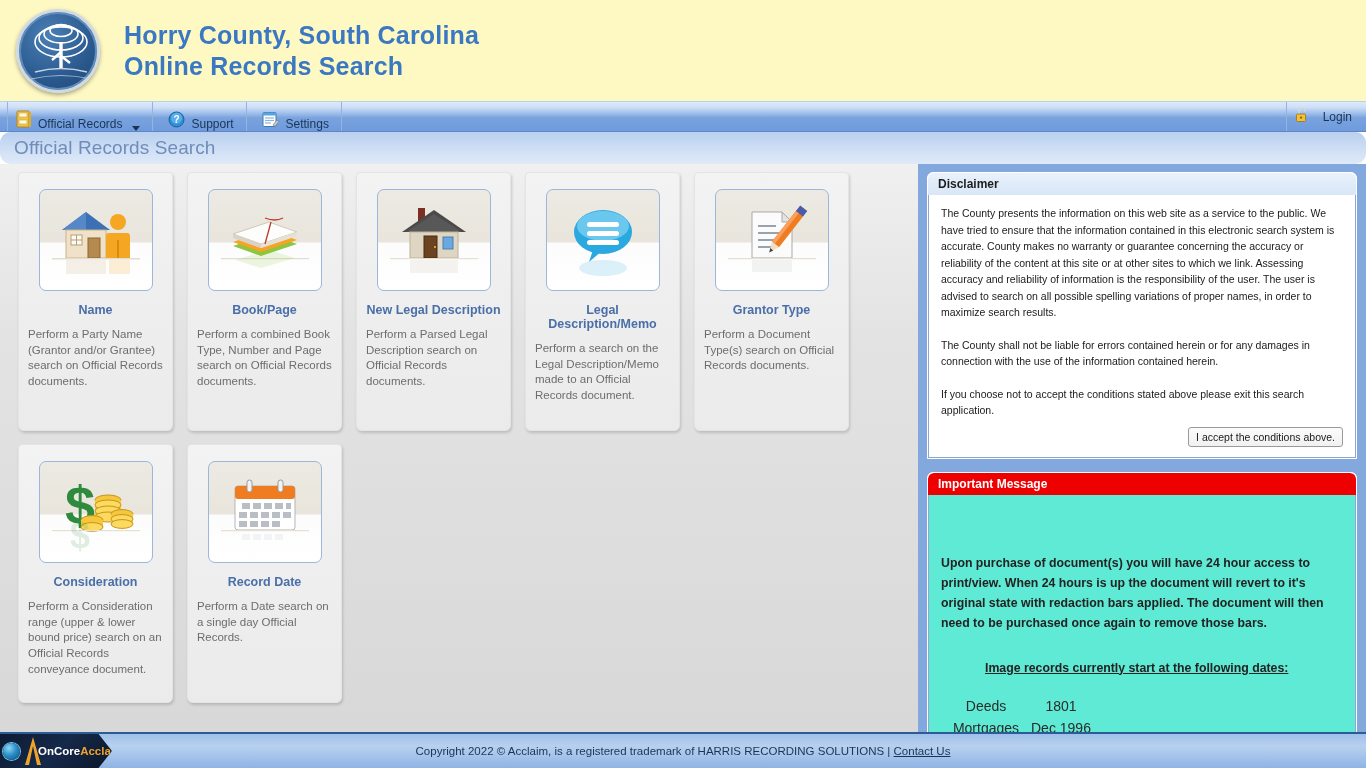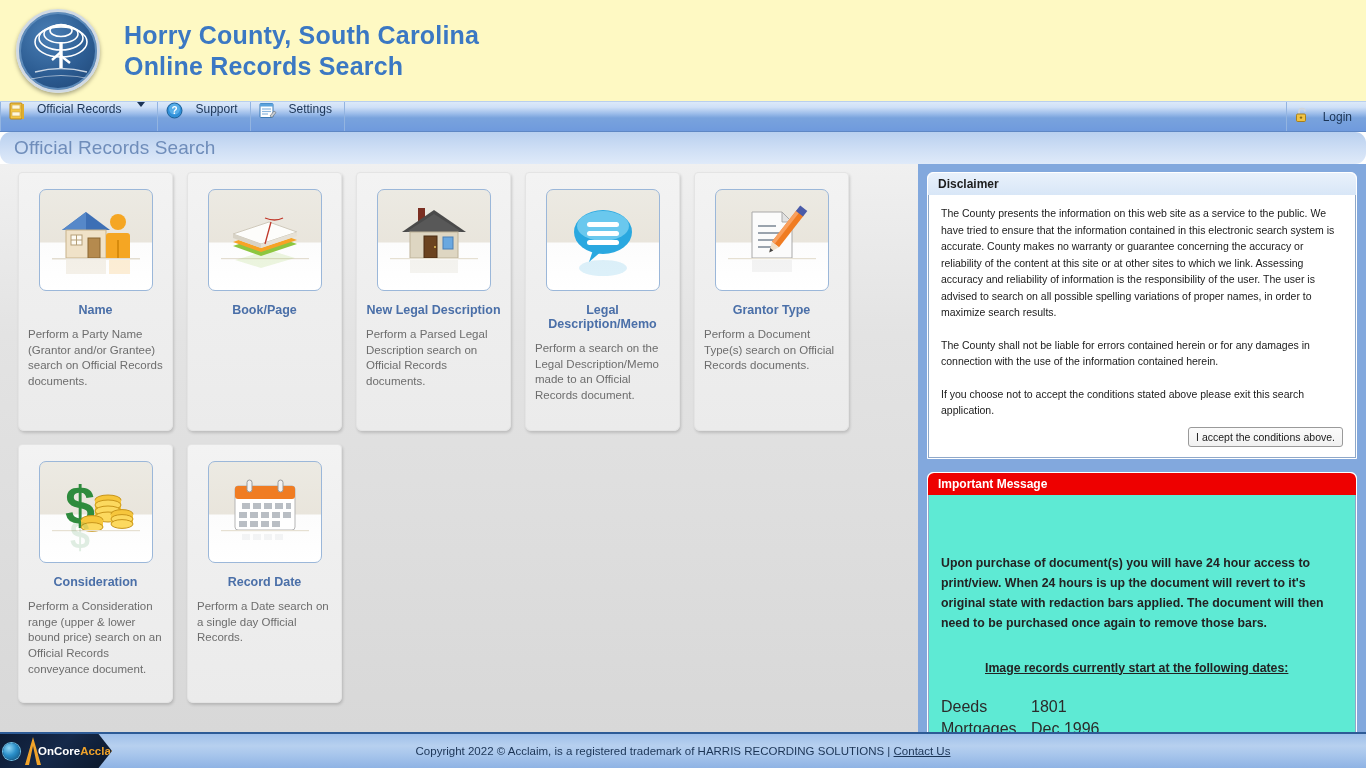--- a/index.html
+++ b/index.html
@@ -47,28 +47,29 @@
     height: 31px;
     background: linear-gradient(to bottom, #dce9f9 0%, #cfe0f7 18%, #9dbdea 40%, #79a3dd 55%, #6f9add 100%);
     border-top: 1px solid #b9cfee;
     border-bottom: 1px solid #5e87c4;
     display: flex;
     align-items: stretch;
     position: relative;
   }
   .nav-item {
     display: flex;
-    align-items: flex-start;
-    gap: 12px;
+    align-items: flex-end;
+    gap: 6px;
     padding: 0 12px 0 8px;
     border-right: 1px solid #93b4e0;
     font-size: 12px;
     color: #1b3455;
     cursor: pointer;
     position: relative;
+    margin-left: 7px;
   }
   .nav-item:first-child { border-left: 1px solid #93b4e0; }
   .nav-item .caret {
     width: 0; height: 0;
     border-left: 4px solid transparent;
     border-right: 4px solid transparent;
     border-top: 5px solid #1b3455;
     margin-left: 4px;
   }
   .nav-spacer { flex: 1; border-right: 1px solid #93b4e0; }
@@ -219,23 +220,24 @@
     font-size: 12.3px;
     font-weight: bold;
     color: #232323;
     text-decoration: underline;
     margin-top: 28px;
     display: block;
     padding-left: 44px;
   }
   .dates-table {
     margin-top: 22px;
-    font-size: 16px;
+    font-size: 14px;
     color: #2b2b2b;
     border-collapse: collapse;
+    text-align: center;
   }
   .dates-table td { padding: 0 0 3px 0; line-height: 19px; }
   .dates-table td.k { width: 90px; }
 
   
   .footer {
     position: absolute;
     left: 0; right: 0; bottom: 0;
     height: 36px;
     background: linear-gradient(to bottom, #9fc0ea 0%, #b7d0ef 35%, #a8c6ec 60%, #8fb3e4 100%);
@@ -394,20 +396,21 @@
             <path d="M12,34 L12,38 L40,48 L40,44 Z" fill="#d8d3c6"></path>
             <path d="M44,18 Q54,22 62,18" stroke="#c0392b" stroke-width="1.3" fill="none"></path>
             <path d="M50,22 L44,44" stroke="#c0392b" stroke-width="1.3" fill="none"></path>
             <rect x="0" y="58" width="88" height="1.2" fill="#e3ddd0"></rect>
             <g opacity=".16">
               <polygon points="14,60 40,68 74,58 48,50" fill="#8dc63f"></polygon>
             </g>
           </svg>
         </div>
         <div class="card-title">Book/Page</div>
+        <div class="card-desc">Perform a combined Book Type, Number and Page search on Official Records documents.</div>
       </div>
 
       <div class="card">
         <div class="card-icon-box">
           <svg width="88" height="80" viewBox="0 0 88 80">
             <rect x="28" y="8" width="7" height="14" fill="#7b2f22"></rect>
             <polygon points="12,32 44,10 76,32" fill="#4a4a4a"></polygon>
             <polygon points="16,32 44,14 72,32" fill="#585858"></polygon>
             <rect x="20" y="32" width="48" height="26" fill="#ded6c2" stroke="#bdb298"></rect>
             <rect x="34" y="36" width="13" height="22" fill="#6b4320" stroke="#4a2c12"></rect>

